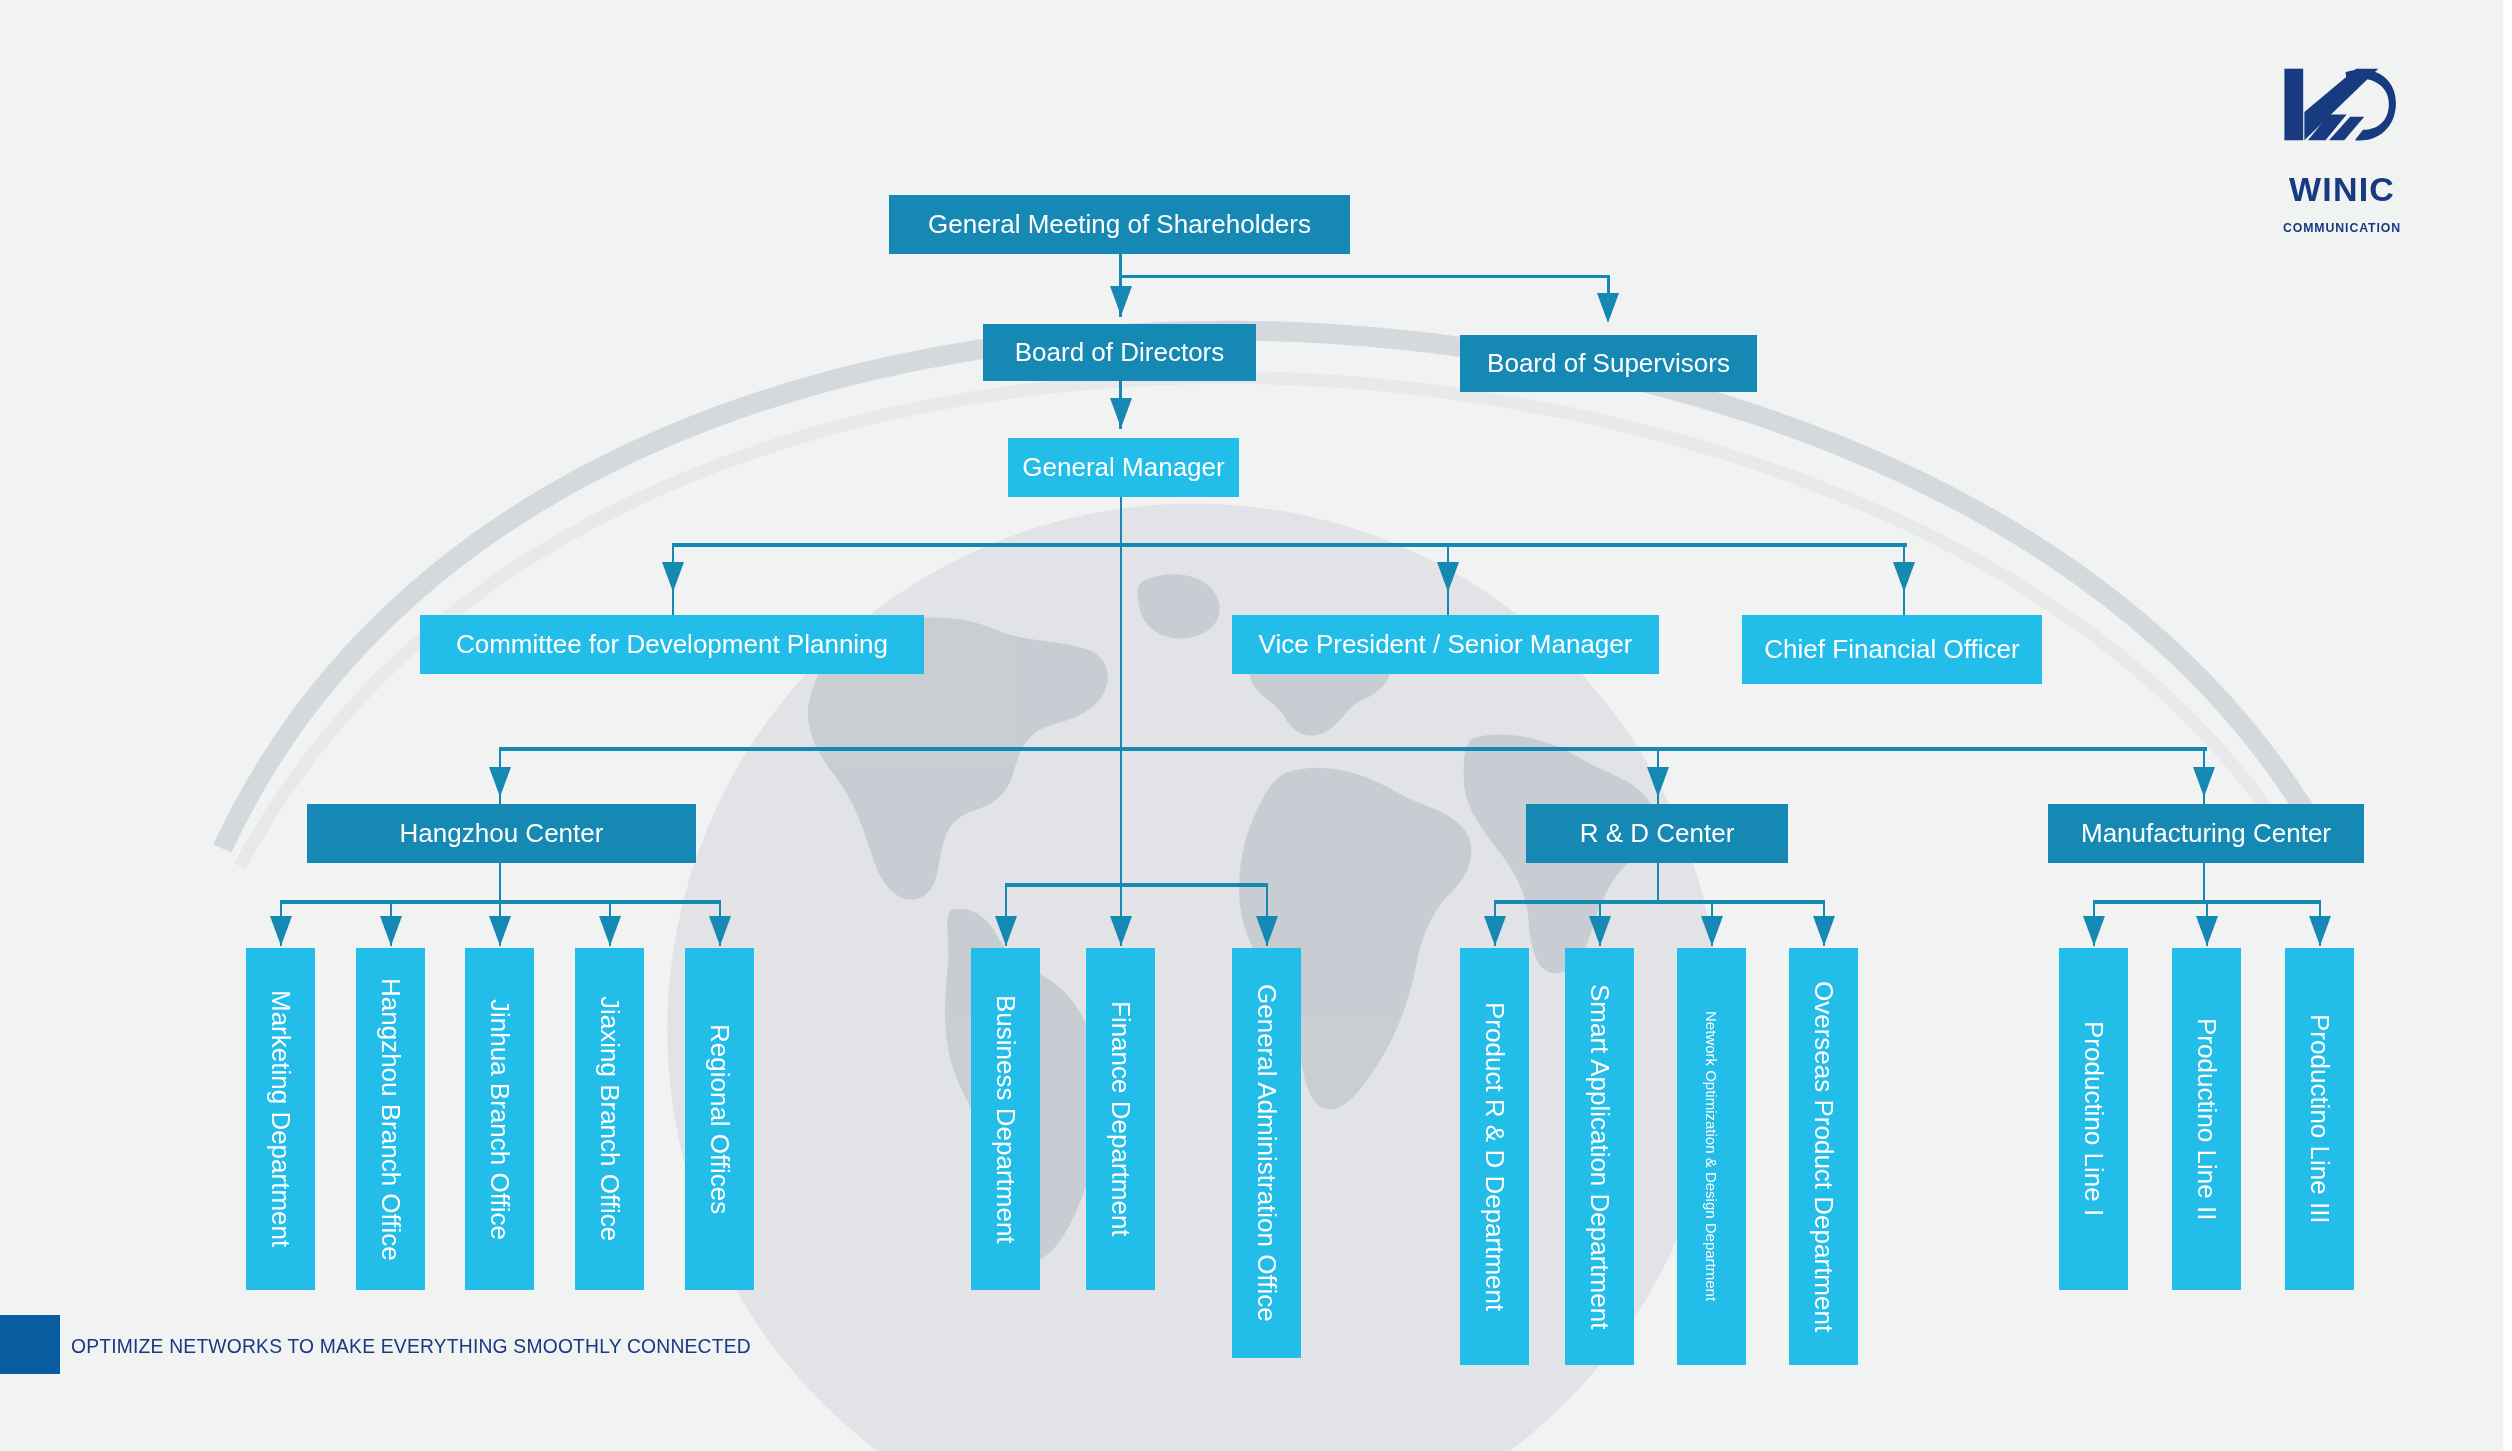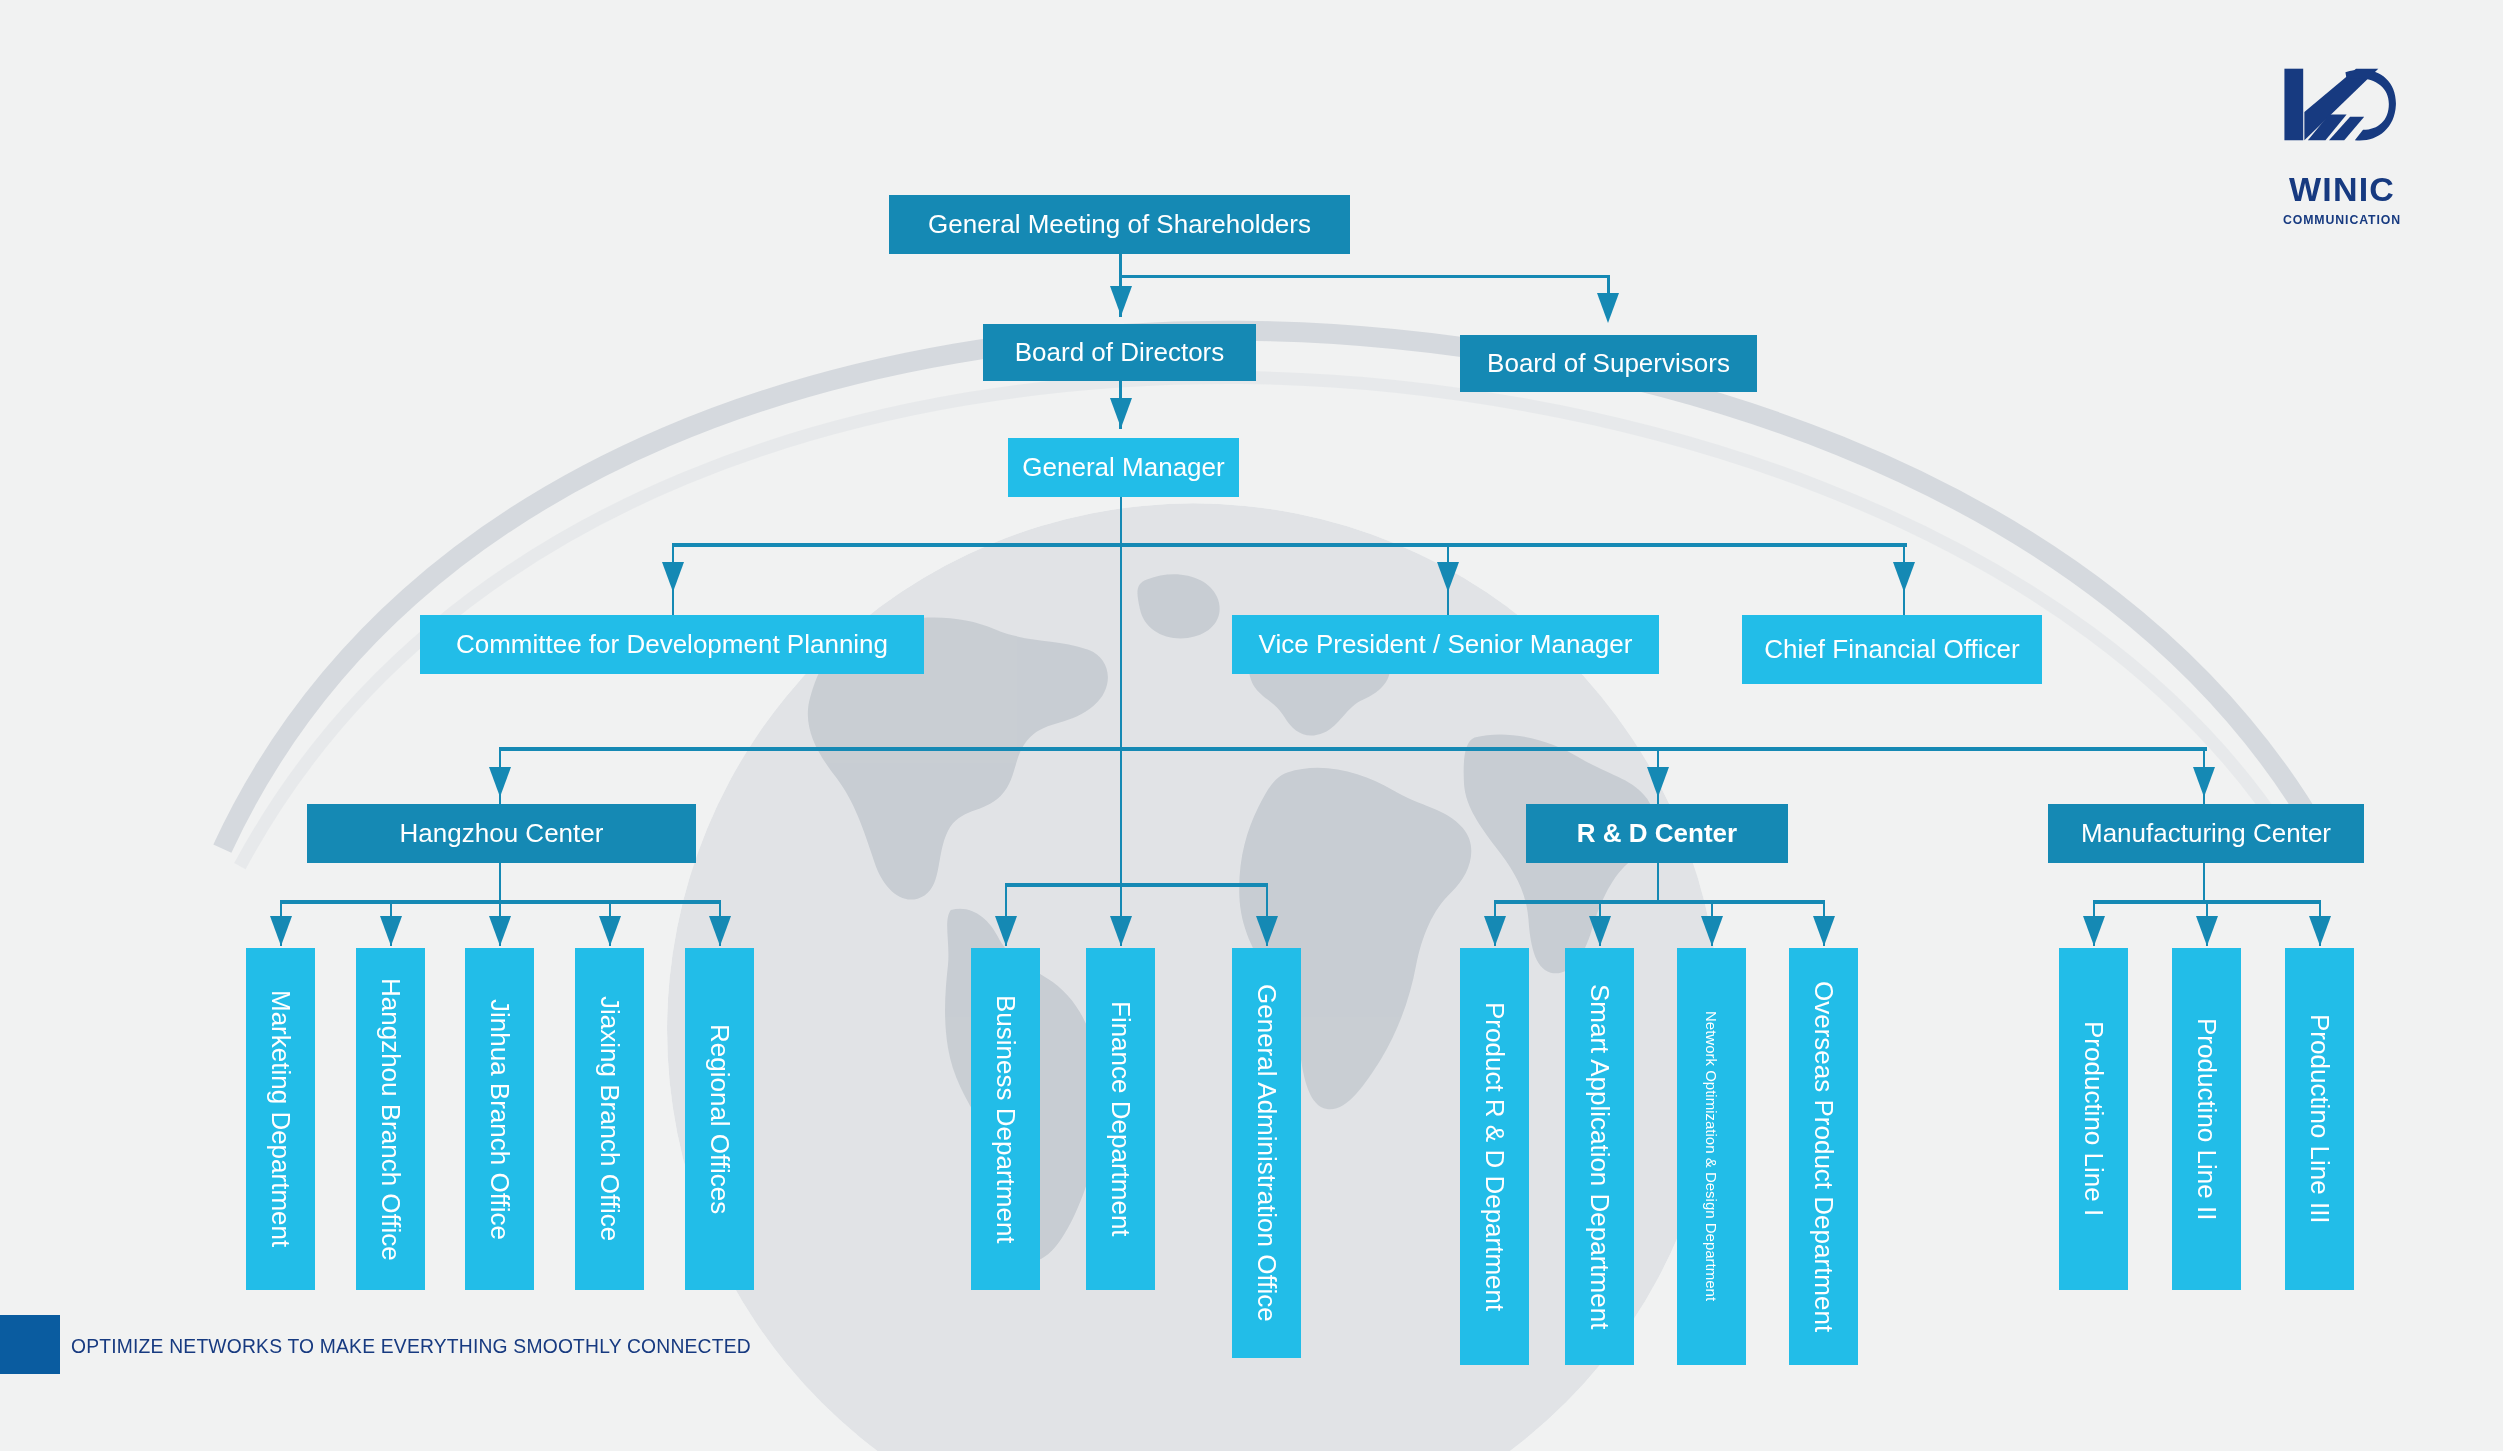--- a/index.html
+++ b/index.html
@@ -32,21 +32,21 @@
   }
   #logo-mark { width: 135px; height: 88px; display:block; margin: 0 auto; }
   #logo-word {
     text-align: center; color: #173a80;
     font-weight: bold; font-size: 34px; letter-spacing: 1.2px;
     line-height: 1; margin-top: 20px;
   }
   #logo-sub {
     text-align: center; color: #173a80;
     font-weight: bold; font-size: 12.3px; letter-spacing: 0.9px;
-    margin-top: 7px;
+    margin-top: 15px;
   }
   
   .node {
     position: absolute;
     display: flex; align-items: center; justify-content: center;
     color: #ffffff;
     text-align: center;
     line-height: 1.05;
     margin-top: 12px;
   }
@@ -255,21 +255,21 @@
   <div class="node dark horiz" style="left:983px; top:312px; width:273px; height:57px;text-align:right;">Board of Directors</div>
   <div class="node dark horiz" style="left:1460px; top:323px; width:297px; height:57px;">Board of Supervisors</div>
 
   <div class="node light horiz" style="left:1008px; top:426px; width:231px; height:59px;">General Manager</div>
 
   <div class="node light horiz" style="left:420px; top:603px; width:504px; height:59px;">Committee for Development Planning</div>
   <div class="node light horiz" style="left:1232px; top:603px; width:427px; height:59px;">Vice President / Senior Manager</div>
   <div class="node light horiz" style="left:1742px; top:603px; width:300px; height:69px;">Chief Financial Officer</div>
 
   <div class="node dark horiz" style="left:307px; top:792px; width:389px; height:59px;">Hangzhou Center</div>
-  <div class="node dark horiz" style="left:1526px; top:792px; width:262px; height:59px;font-weight:bold;">R &amp; D Center</div>
+  <div class="node dark horiz" style="left:1526px; top:792px; width:262px; height:59px;">R &amp; D Center</div>
   <div class="node dark horiz" style="left:2048px; top:792px; width:316px; height:59px;">Manufacturing Center</div>
 
   <div class="node light vert" style="left:246px; top:936px; width:69px; height:342px;">Marketing Department</div>
   <div class="node light vert" style="left:356px; top:936px; width:69px; height:342px;">Hangzhou Branch Office</div>
   <div class="node light vert" style="left:465px; top:936px; width:69px; height:342px;">Jinhua Branch Office</div>
   <div class="node light vert" style="left:575px; top:936px; width:69px; height:342px;">Jiaxing Branch Office</div>
   <div class="node light vert" style="left:685px; top:936px; width:69px; height:342px;">Regional Offices</div>
 
   <div class="node light vert" style="left:971px; top:936px; width:69px; height:342px;">Business Department</div>
   <div class="node light vert" style="left:1086px; top:936px; width:69px; height:342px;">Finance Department</div>

